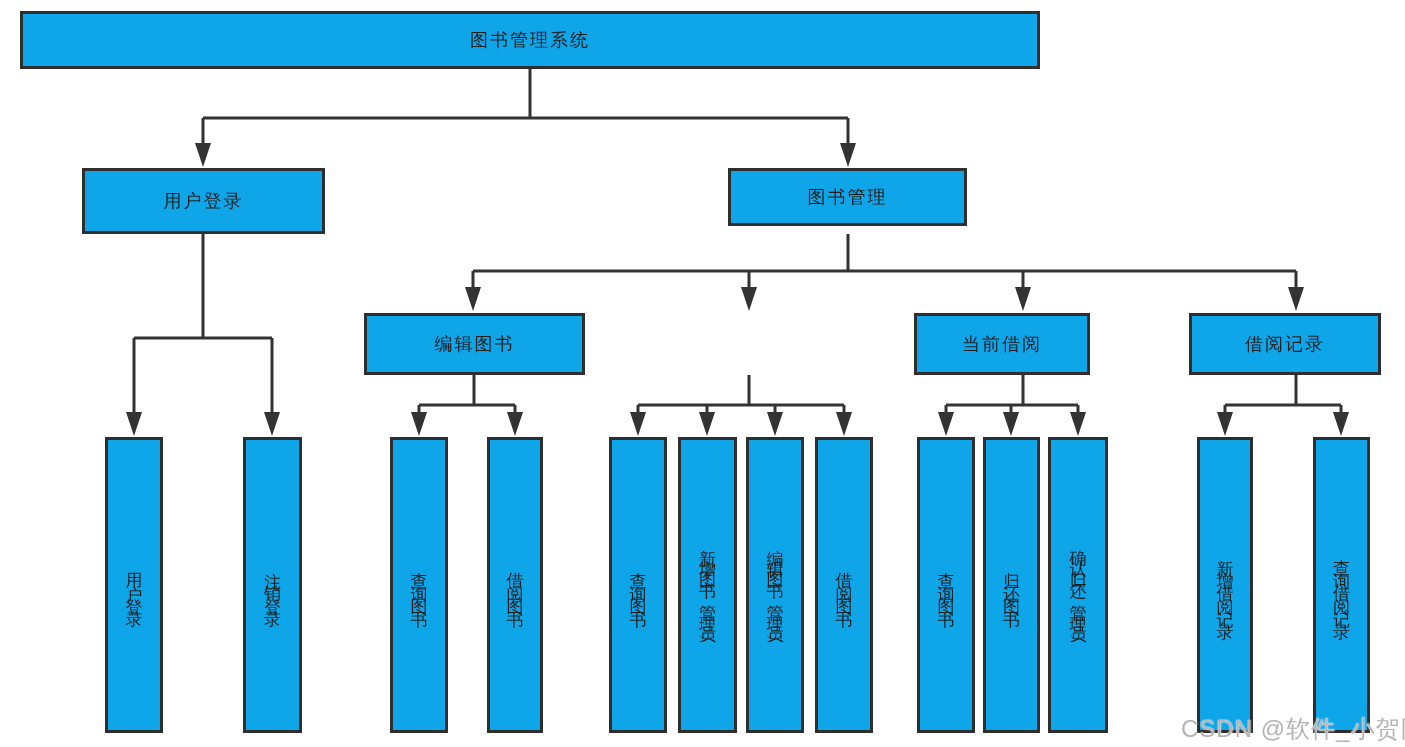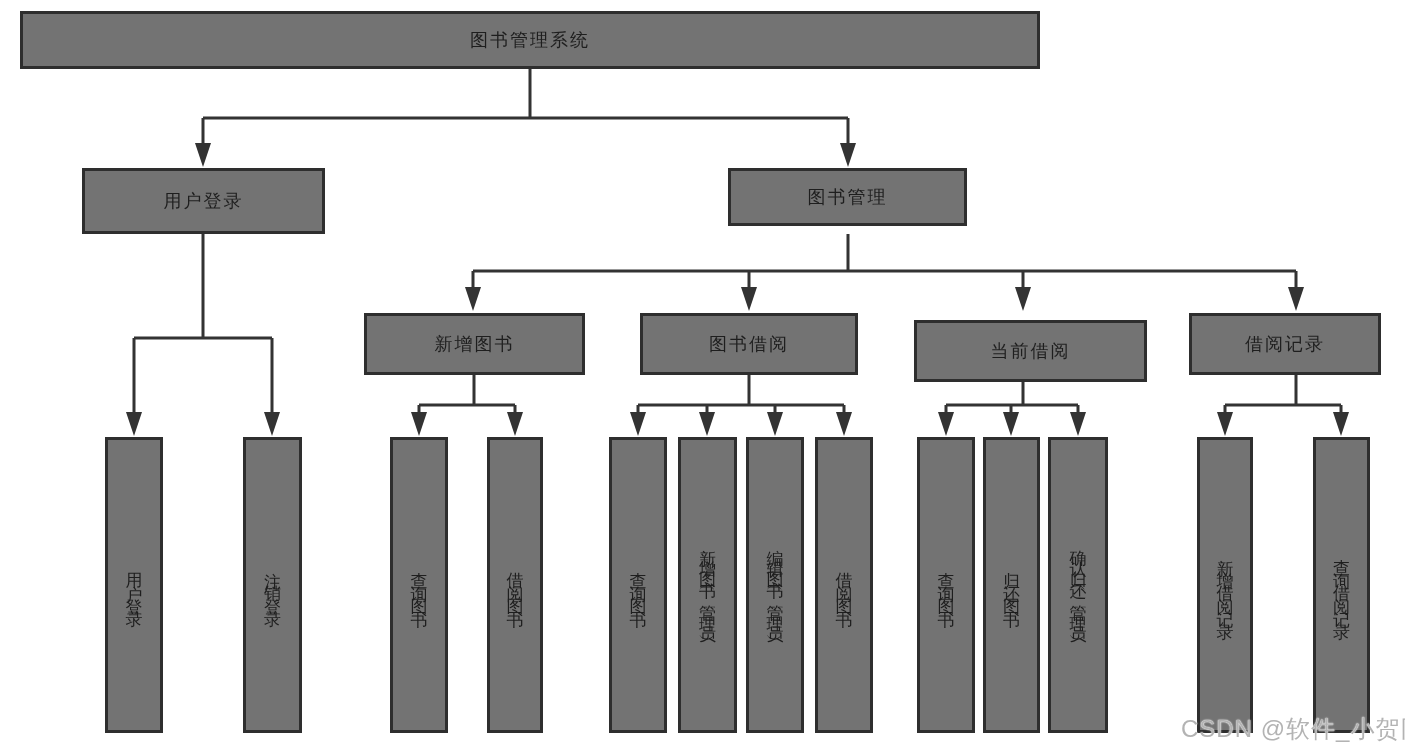--- a/index.html
+++ b/index.html
@@ -14,21 +14,21 @@
     position:relative;
     width:1405px;height:747px;
     background:var(--bg);
     font-family:"Liberation Sans","DejaVu Sans",sans-serif;
     overflow:hidden;
   }
   #connectors{position:absolute;left:0;top:0;width:1405px;height:747px;}
   .node{
     position:absolute;
     box-sizing:border-box;
-    background:#737373;
+    background:#0ea5e9;
     border:3px solid var(--box-border);
     color:var(--text);
     display:flex;align-items:center;justify-content:center;
     text-align:center;
   }
   .node.h{font-size:18px;letter-spacing:2px;}
   .node.v{font-size:17px;}
   .node.v .vtxt{
     writing-mode:vertical-rl;
     text-orientation:upright;
@@ -98,23 +98,22 @@
       <polygon points="1217,412 1233,412 1225,436"></polygon>
       <polygon points="1333,412 1349,412 1341,436"></polygon>
     </g>
   </svg>
 
   <div class="node h" style="left:20px;top:11px;width:1020px;height:58px">图书管理系统</div>
 
   <div class="node h" style="left:82px;top:168px;width:243px;height:66px">用户登录</div>
   <div class="node h" style="left:728px;top:168px;width:239px;height:58px">图书管理</div>
 
-  <div class="node h" style="left:364px;top:313px;width:221px;height:62px">新增图书</div>
-  <div class="node h" style="left:640px;top:313px;width:218px;height:62px">图书借阅</div>
-  <div class="node h" style="left:914px;top:320px;width:233px;height:62px">当前借阅</div>
+  <div class="node h" style="left:364px;top:313px;width:221px;height:62px">编辑图书</div>
+  <div class="node h" style="left:914px;top:313px;width:176px;height:62px">当前借阅</div>
   <div class="node h" style="left:1189px;top:313px;width:192px;height:62px">借阅记录</div>
 
   <div class="node v" style="left:105px;top:437px;width:58px;height:296px">
     <span class="vtxt">用户登录</span>
   </div>
   <div class="node v" style="left:243px;top:437px;width:59px;height:296px">
     <span class="vtxt">注销登录</span>
   </div>
 
   <div class="node v" style="left:390px;top:437px;width:58px;height:296px">

